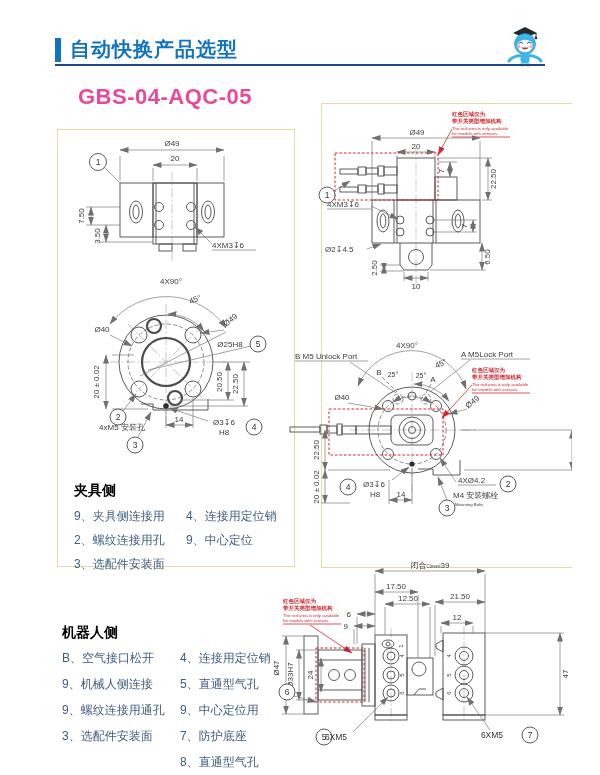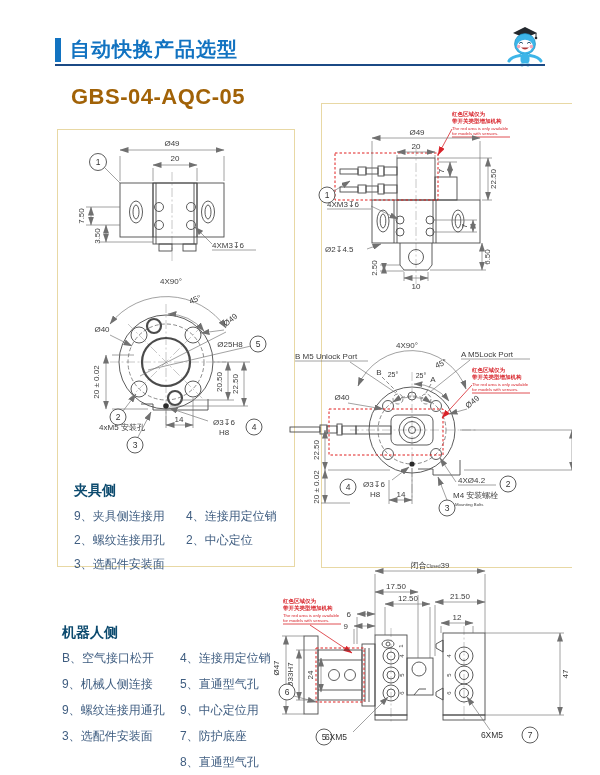--- a/index.html
+++ b/index.html
@@ -2,27 +2,27 @@
 <html><head>
 <meta charset="utf-8">
 <style>
   html,body{margin:0;padding:0;background:#ffffff;}
   #page{position:relative;width:572px;height:775px;background:#fff;overflow:hidden;
         font-family:"Liberation Sans",sans-serif;}
   
   #hbar{position:absolute;left:55px;top:38px;width:6px;height:24px;background:#1273c1;}
   #htitle{position:absolute;left:70px;top:36px;font-size:20px;font-weight:bold;color:#1273c1;letter-spacing:1px;}
   #hline{position:absolute;left:55px;top:64px;width:490px;height:2px;background:#1b4a85;}
-  #pcode{position:absolute;left:71px;top:84px;font-size:22px;font-weight:bold;color:#a16207;letter-spacing:.5px;}
+  #pcode{position:absolute;left:78px;top:84px;font-size:22px;font-weight:bold;color:#ec4899;letter-spacing:.5px;}
   .panel{position:absolute;border:1.5px solid #e8d8a4;background:#fff;}
   #panelL{left:57px;top:129px;width:236px;height:436px;}
   #panelR{left:321px;top:103px;width:275px;height:463px;}
   
   .sec{position:absolute;color:#3f5d80;}
-  .sec-title{font-size:14px;font-weight:bold;color:#0c4a6e;margin-bottom:8px;}
+  .sec-title{font-size:14px;font-weight:bold;color:#000000;margin-bottom:8px;}
   .cols{display:flex;}
   .cols ul{list-style:none;margin:0;padding:0;font-size:12px;}
   .cols ul li{white-space:nowrap;}
   #fixtureSec{left:74px;top:482px;width:215px;}
   #fixtureSec li{margin-bottom:7px;}
   #fixtureSec .colL{width:112px;}
   #robotSec{left:62px;top:624px;width:262px;}
   #robotSec li{margin-bottom:9px;}
   #robotSec .colL{width:118px;}
   
@@ -531,21 +531,21 @@
   <div id="fixtureSec" class="sec">
     <div class="sec-title">夹具侧</div>
     <div class="cols">
       <ul class="colL">
         <li>9、夹具侧连接用</li>
         <li>2、螺纹连接用孔</li>
         <li>3、选配件安装面</li>
       </ul>
       <ul>
         <li>4、连接用定位销</li>
-        <li>2、中心定位</li>
+        <li>9、中心定位</li>
       </ul>
     </div>
   </div>
 
   <div id="robotSec" class="sec">
     <div class="sec-title">机器人侧</div>
     <div class="cols">
       <ul class="colL">
         <li>B、空气接口松开</li>
         <li>9、机械人侧连接</li>

